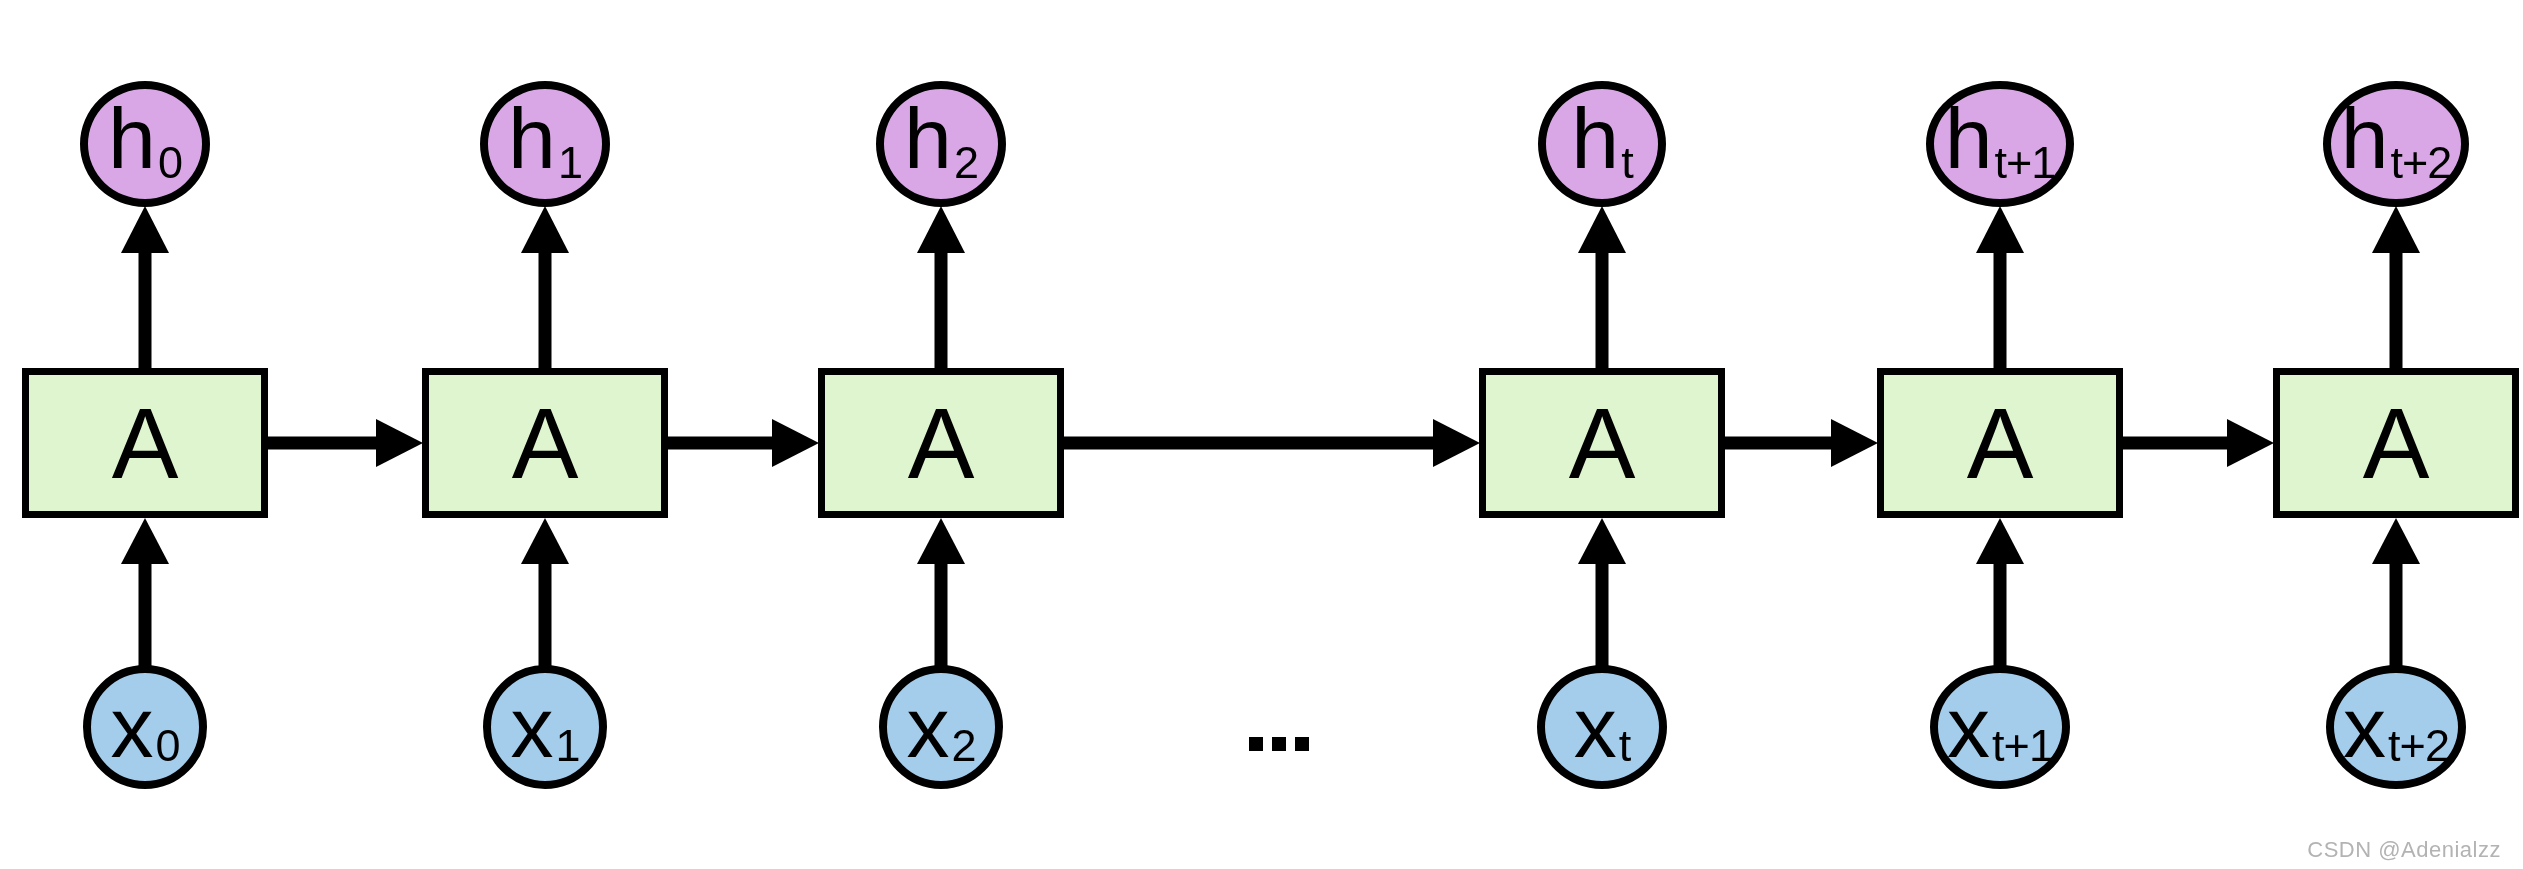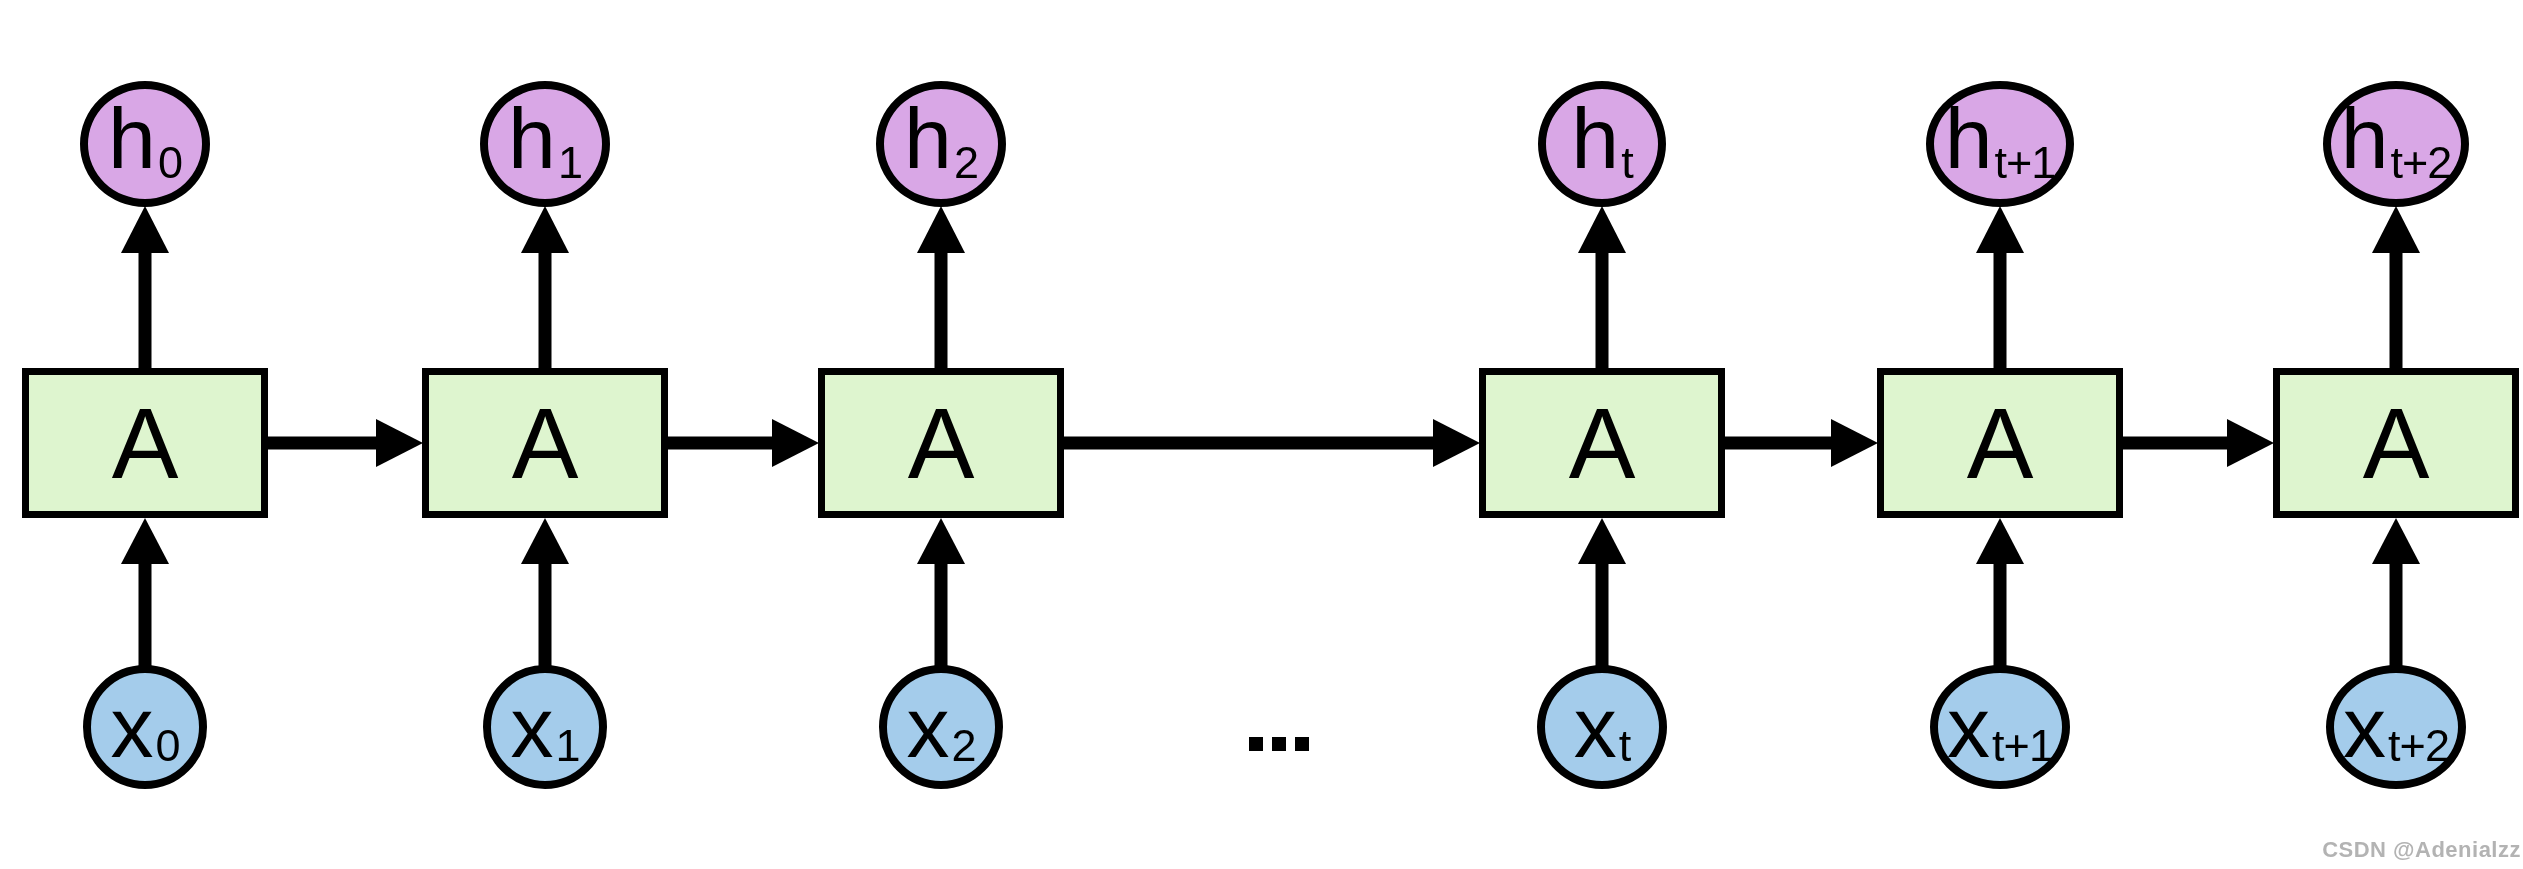--- a/index.html
+++ b/index.html
@@ -36,26 +36,25 @@
     display:flex;align-items:center;justify-content:center;
     font-size:100px;line-height:1;color:#000;
   }
   .dots{
     position:absolute;
     display:flex;gap:9px;align-items:center;
   }
   .dots .dot{width:14px;height:14px;background:#000;}
   .watermark{
     position:absolute;
-    right:2px;bottom:6px;
+    right:22px;bottom:6px;
     font-size:22px;
     color:var(--watermark,#b3b3b3);
     z-index:4;
     letter-spacing:0.5px;
-    font-weight:bold;
   }
   svg line{stroke:var(--stroke,#000);stroke-width:13;}
   svg polygon{fill:var(--stroke,#000);}
 </style>
 </head>
 <body>
 
 <div class="stage">
   <div class="layer" id="blob-layer">
       <div style="left:-3px;top:581px;width:296px;height:292px;"></div>

